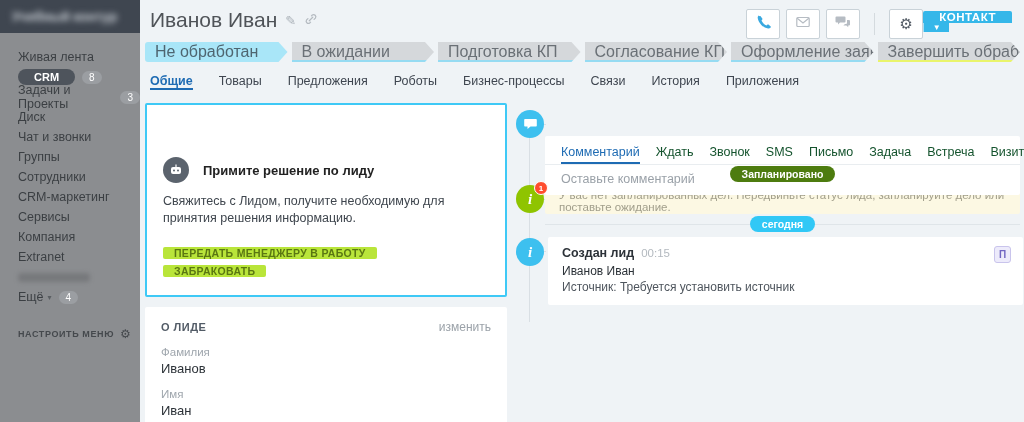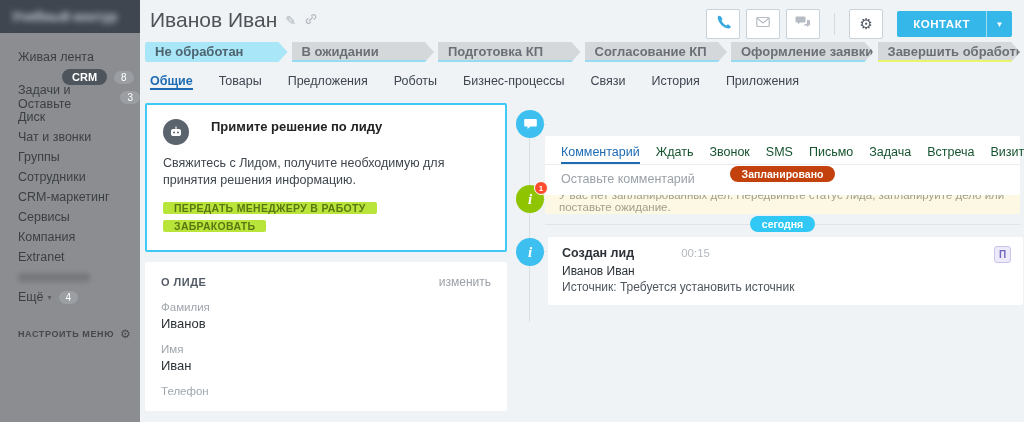--- a/index.html
+++ b/index.html
@@ -5,58 +5,58 @@
   * { margin:0; padding:0; box-sizing:border-box; }
   html,body { width:1024px; height:422px; overflow:hidden; }
   body { font-family:"Liberation Sans","DejaVu Sans",sans-serif; background:#eff3f6; position:relative; color:#3f4650; }
 
   
   .sidebar { position:absolute; left:0; top:0; width:140px; height:422px; background:#8b8d90; z-index:5; }
   .logo-bar { height:33px; background:#3f4650; display:flex; align-items:center; padding:0 12px; overflow:hidden; }
   .logo-text { color:#cdd2d8; font-size:13px; font-weight:bold; filter:blur(3px); white-space:nowrap; }
   .menu { list-style:none; margin-top:14px; }
   .menu li { height:20px; display:flex; align-items:center; padding:0 0 0 18px; font-size:12.5px; color:#3b3f43; cursor:pointer; }
-  .pill { background:#4e545c; color:#fff; font-size:11px; font-weight:bold; padding:2px 10px; border-radius:10px;margin-left:44px; }
+  .pill { background:#4e545c; color:#fff; font-size:11px; font-weight:bold; padding:2px 16px; border-radius:10px; }
   .badge { background:#9b9ea2; color:#fff; font-size:10px; padding:1px 7px; border-radius:9px; margin-left:7px; }
   .caret { font-size:8px; color:#5a5e62; margin-left:4px; }
   .blur-bar { width:72px; height:9px; background:#77797c; border-radius:4px; filter:blur(2px); }
   .menu-footer { position:absolute; left:18px; top:327px; font-size:9px; font-weight:bold; letter-spacing:.6px; color:#45494d; display:flex; align-items:center; gap:6px; cursor:pointer; }
   .menu-footer .gear-sm { font-size:12px; }
 
   
   .page-title-row { position:absolute; left:150px; top:8px; display:flex; align-items:center; gap:8px; }
   .page-title { font-size:21px; color:#4f5358; }
   .title-icon { color:#aab1b8; font-size:13px; cursor:pointer; }
   .actions { position:absolute; top:9px; right:12px; display:flex; align-items:center; }
   .icon-btn { width:34px; height:30px; background:#fff; border:1px solid #c9d2d8; border-radius:2px; display:flex; align-items:center; justify-content:center; margin-left:6px; cursor:pointer; }
   .v-div { width:1px; height:22px; background:#d4dade; margin:0 8px 0 14px; }
-  .contact-btn { display:flex; height:26px; margin-left:14px; border-radius:2px; overflow:hidden; cursor:pointer; }
+  .contact-btn { display:flex; height:26px; border-radius:2px; overflow:hidden; cursor:pointer;flex-direction:column; }
   .contact-main { background:#35b7e9; color:#fff; font-size:11.5px; font-weight:bold; letter-spacing:.5px; display:flex; align-items:center; padding:0 16px; }
   .contact-arrow { background:#35b7e9; border-left:1px solid rgba(255,255,255,.55); width:26px; display:flex; align-items:center; justify-content:center; color:#fff; font-size:8px; }
 
   
   .stages { position:absolute; left:145px; right:4px; top:42px; height:20px; display:flex; gap:4px; }
-  .stage { flex:1; font-size:13px; font-weight:bold; color:#6a7076; line-height:20px; padding-left:10px; white-space:nowrap; overflow:hidden;
+  .stage { flex:1; font-size:16px; font-weight:normal; color:#6a7076; line-height:20px; padding-left:10px; white-space:nowrap; overflow:hidden;
            clip-path:polygon(0 0, calc(100% - 9px) 0, 100% 50%, calc(100% - 9px) 100%, 0 100%);
            background:linear-gradient(to top,#96dbf2 2px,#d5d8db 2px); cursor:pointer; }
   .stage.active { background:#a9e6f8; color:#4e6570; border-radius:3px 0 0 3px; }
   .stage.final  { background:linear-gradient(to top,#e9f46b 2px,#d5d8db 2px); }
 
   
   .tabs { position:absolute; left:150px; top:74px; display:flex; gap:26px; font-size:12.5px; }
   .tab { color:#3f4650; padding-bottom:0; cursor:pointer; }
   .tab.active { color:#1e6bb3; font-weight:bold; border-bottom:2px solid #1e6bb3; }
 
   
   .left-col { position:absolute; left:145px; top:103px; width:362px; }
   .decision-box { border:2px solid #3ec9f6; background:#fff; border-radius:2px; padding:14px 16px 16px; }
-  .decision-head { display:flex; align-items:flex-start; gap:22px; }
+  .decision-head { display:flex; align-items:center; gap:14px;margin-top:38px; }
   .robot-circle { width:26px; height:26px; border-radius:50%; background:#5b636d; display:flex; align-items:center; justify-content:center; flex:none; }
   .decision-title { font-size:13px; font-weight:bold; color:#222; }
-  .decision-text { font-size:12.5px; color:#3f464e; margin:10px 0 9px; line-height:1.35; }
+  .decision-text { font-size:12.5px; color:#3f464e; margin:10px 0 16px; line-height:1.35; }
   .green-btn { display:inline-block; background:#b9e53a; color:#5a7712; font-size:10.5px; font-weight:bold; letter-spacing:.3px; padding:0 11px; border-radius:2px; margin-right:8px; cursor:pointer; }
 
   .card { background:#fff; border-radius:2px; margin-top:10px; padding:13px 16px 14px; }
   .card-head { display:flex; justify-content:space-between; align-items:center; }
   .card-title { font-size:11px; font-weight:bold; color:#525b66; letter-spacing:.5px; }
   .edit-link { font-size:12px; color:#9ba2a9; cursor:pointer; }
   .field-label { font-size:11.5px; color:#9fa6ad; margin-top:12px; }
   .field-value { font-size:13px; color:#2c3238; margin-top:3px; }
   .phone-row { display:flex; justify-content:space-between; align-items:flex-end; }
 
@@ -71,49 +71,49 @@
   .comment-card { position:absolute; left:545px; top:108px; width:475px; background:#fff; border-radius:2px; z-index:1;margin-top:28px; }
   .t-tabs { display:flex; gap:16px; font-size:12.5px; padding:9px 16px 0; height:28px; }
   .t-tab { color:#14532d; padding-bottom:7px; cursor:pointer; white-space:nowrap; }
   .t-tab.active { color:#1e6bb3; border-bottom:2px solid #1e6bb3; }
   .t-sep { border-top:1px solid #e9edf0; }
   .comment-input { font-size:12.5px; color:#9aa1a8; padding:7px 16px 9px; cursor:text; }
 
   .badge-row { position:absolute; left:545px; width:475px; height:16px; display:flex; align-items:center; justify-content:center; }
   .badge-row::before { content:""; position:absolute; left:0; right:0; top:8px; height:1px; background:#dfe5e9; }
   .pill-badge { position:relative; z-index:1; color:#fff; font-size:10.5px; font-weight:bold; padding:2px 12px; border-radius:9px; }
-  .pill-green { background:#c2410c; } .pill-blue { background:#31c8f6; }
+  .pill-green { background:#4d7c0f; } .pill-blue { background:#31c8f6; }
 
   .notice-bar { position:absolute; left:545px; top:187px; width:475px; height:27px; background:#fcf8e3; border-radius:2px; display:flex; align-items:center; padding:0 14px; font-size:11.5px; color:#a19e8b; }
 
   .entry-card { position:absolute; left:548px; top:237px; width:475px; background:#fff; border-radius:2px; padding:9px 14px 11px; }
   .entry-head { display:flex; align-items:baseline; gap:7px; }
   .entry-title { font-size:12.5px; font-weight:bold; color:#2c3238; }
-  .entry-time { font-size:11.5px; color:#b3b9bf;margin-left:40px; }
+  .entry-time { font-size:11.5px; color:#b3b9bf; }
   .entry-line1 { font-size:12px; color:#2c3238; margin-top:4px; }
   .entry-line2 { font-size:12px; color:#4f565e; margin-top:2px; }
   .avatar { position:absolute; right:12px; top:9px; width:17px; height:17px; border:1px solid #c9c4ec; background:#edebfb; border-radius:3px; display:flex; align-items:center; justify-content:center; font-size:10px; font-weight:bold; color:#7166c2; }
 </style>
 </head>
 <body>
 
 <div class="sidebar">
   <div class="logo-bar">
     <span class="logo-text">Учебный контур</span>
   </div>
   <ul class="menu">
     <li>
         <span>Живая лента</span>
       </li>
     <li>
       <span class="pill">CRM</span>
       <span class="badge">8</span>
     </li>
     <li>
-      <span>Задачи и Оставьте</span>
+      <span>Задачи и Проекты</span>
       <span class="badge">3</span>
     </li>
     <li>
         <span>Диск</span>
       </li>
     <li>
         <span>Чат и звонки</span>
       </li>
     <li>
         <span>Группы</span>

